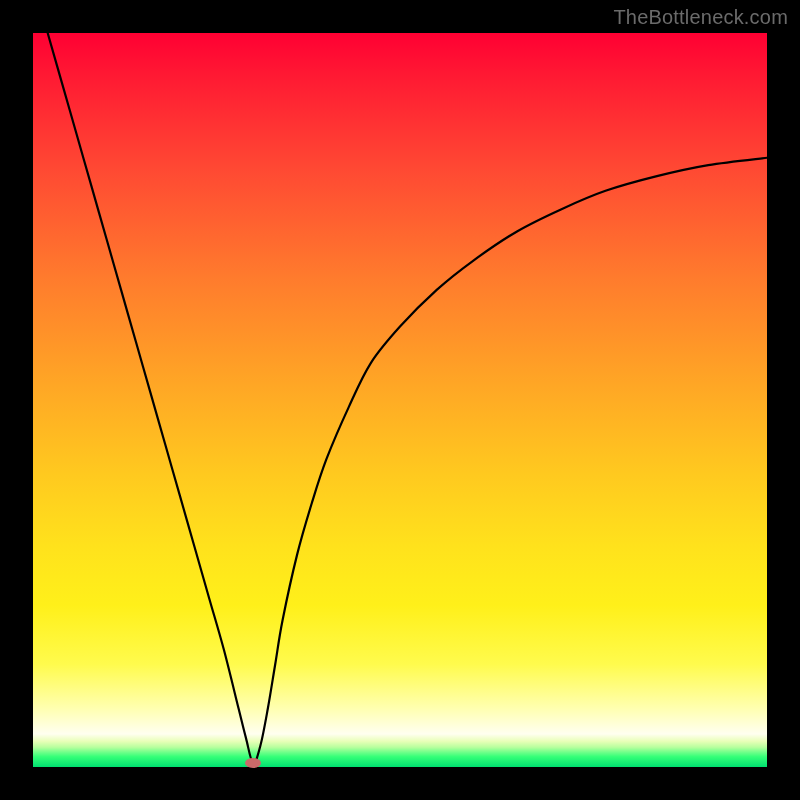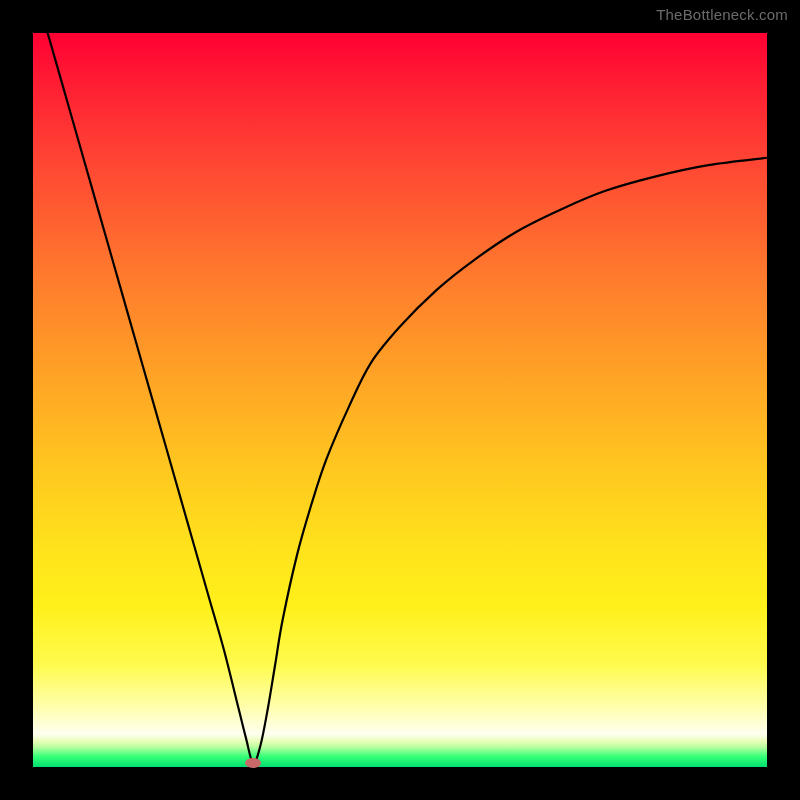--- a/index.html
+++ b/index.html
@@ -41,21 +41,21 @@
       #6fff8a 98%,
       #35ff78 98.6%,
       #00e070 100%
     );
   }
   .watermark {
     position: absolute;
     top: 6px;
     right: 12px;
     color: #6b6b6b;
-    font-size: 15px;
+    font-size: 20px;
     font-weight: 400;
     letter-spacing: 0.2px;
     user-select: none;
   }
   svg.curve {
     position: absolute;
     left: 0;
     top: 0;
     width: 734px;
     height: 734px;

